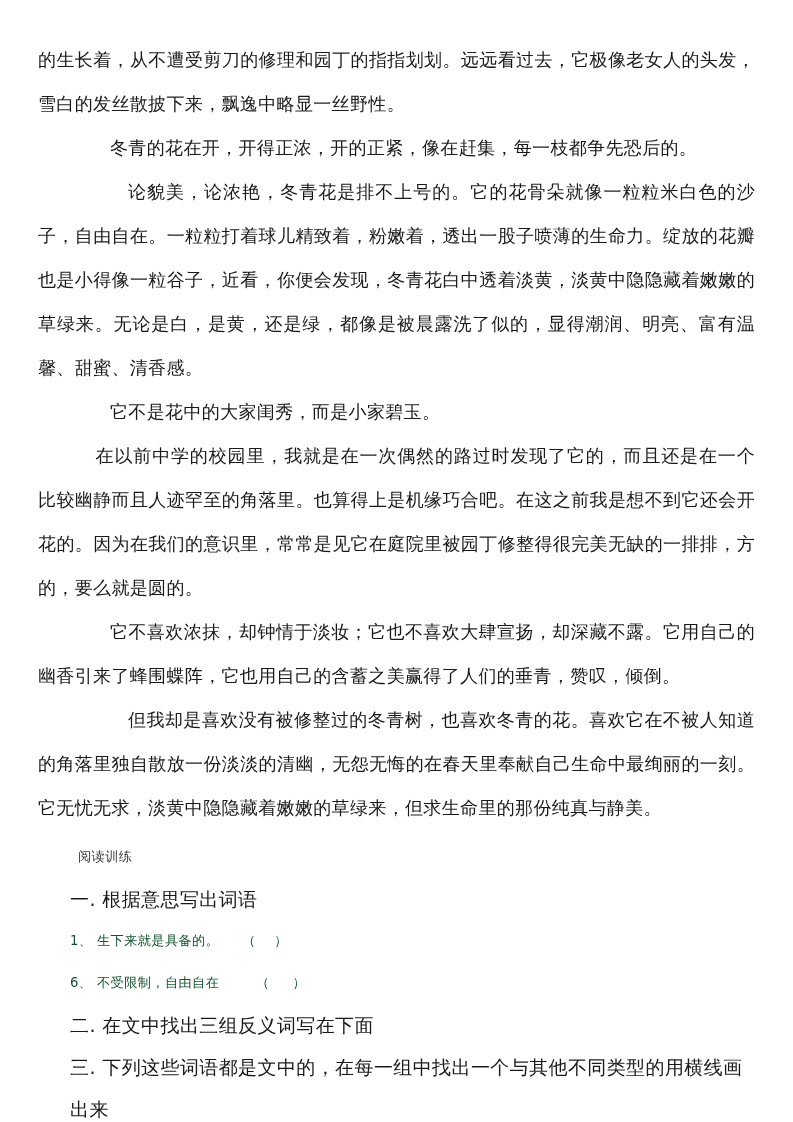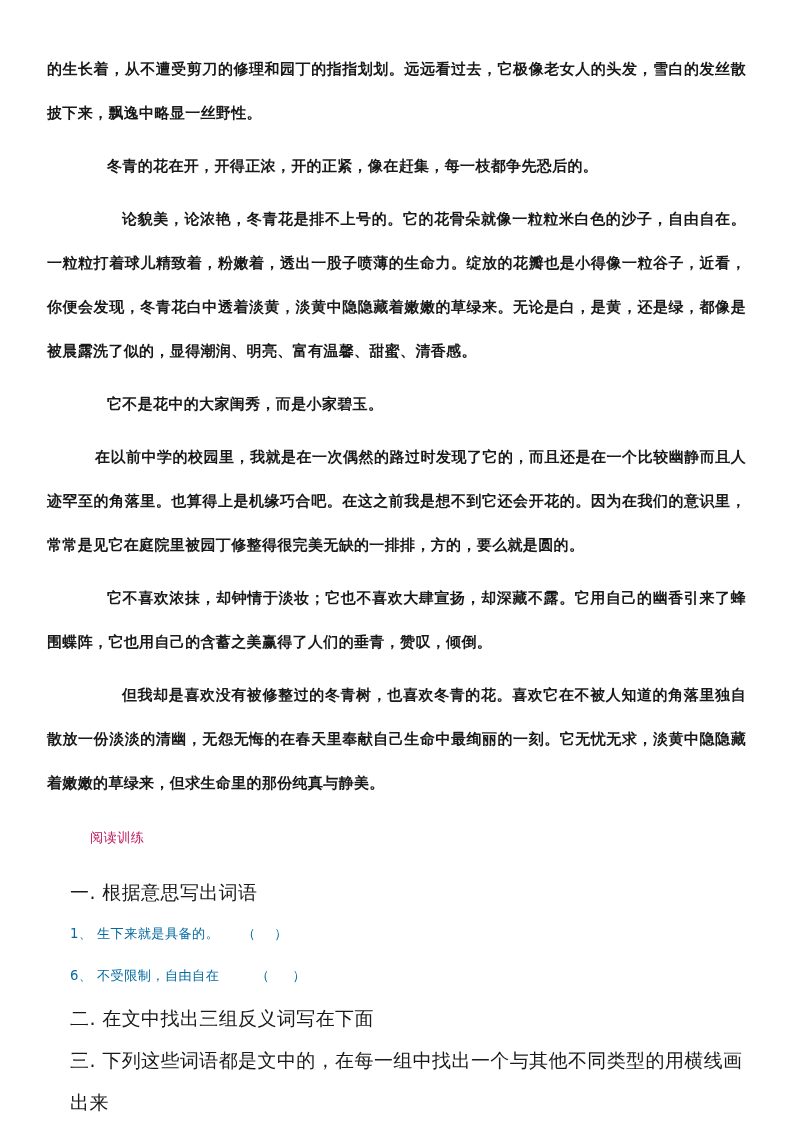--- a/index.html
+++ b/index.html
@@ -22,58 +22,57 @@
     box-sizing: border-box;
     padding: 38px 38px 0 38px;
     background: #ffffff;
   }
 
   
   .doc-body {
     width: 717px;
   }
   .para {
-    margin: 9px;
-    font-size: 15px;
+    margin: 0;
+    font-size: 18px;
     line-height: 44px;
     text-align: justify;
     text-justify: inter-character;
     letter-spacing: 0.35px;
     color: #191919;
     word-break: break-all;
-    font-weight: bold;
   }
   .para.last-line-left {
     text-align-last: left;
   }
   .indent-4 { text-indent: 4em; }
   .indent-5 { text-indent: 5em; }
   .indent-3 { text-indent: 3.2em; }
 
   
   .exercise {
     margin-top: 6px;
     padding-left: 32px;
     width: 690px;
   }
   .ex-line {
     margin: 0;
     font-size: 13.2px;
     line-height: 42px;
     letter-spacing: 0.4px;
-    color: #0369a1;
+    color: #14532d;
     white-space: pre;
   }
   .ex-heading {
     font-size: 13.2px;
     line-height: 42px;
     letter-spacing: 0.4px;
-    margin: 12px;
+    margin: 0;
     padding-left: 8px;
-    color: #be185d;
+    color: #404040;
   }
   .ex-section-title {
     margin: 0;
     font-size: 19px;
     line-height: 42px;
     letter-spacing: 0.4px;
     color: #191919;
   }
 </style>
 </head>

